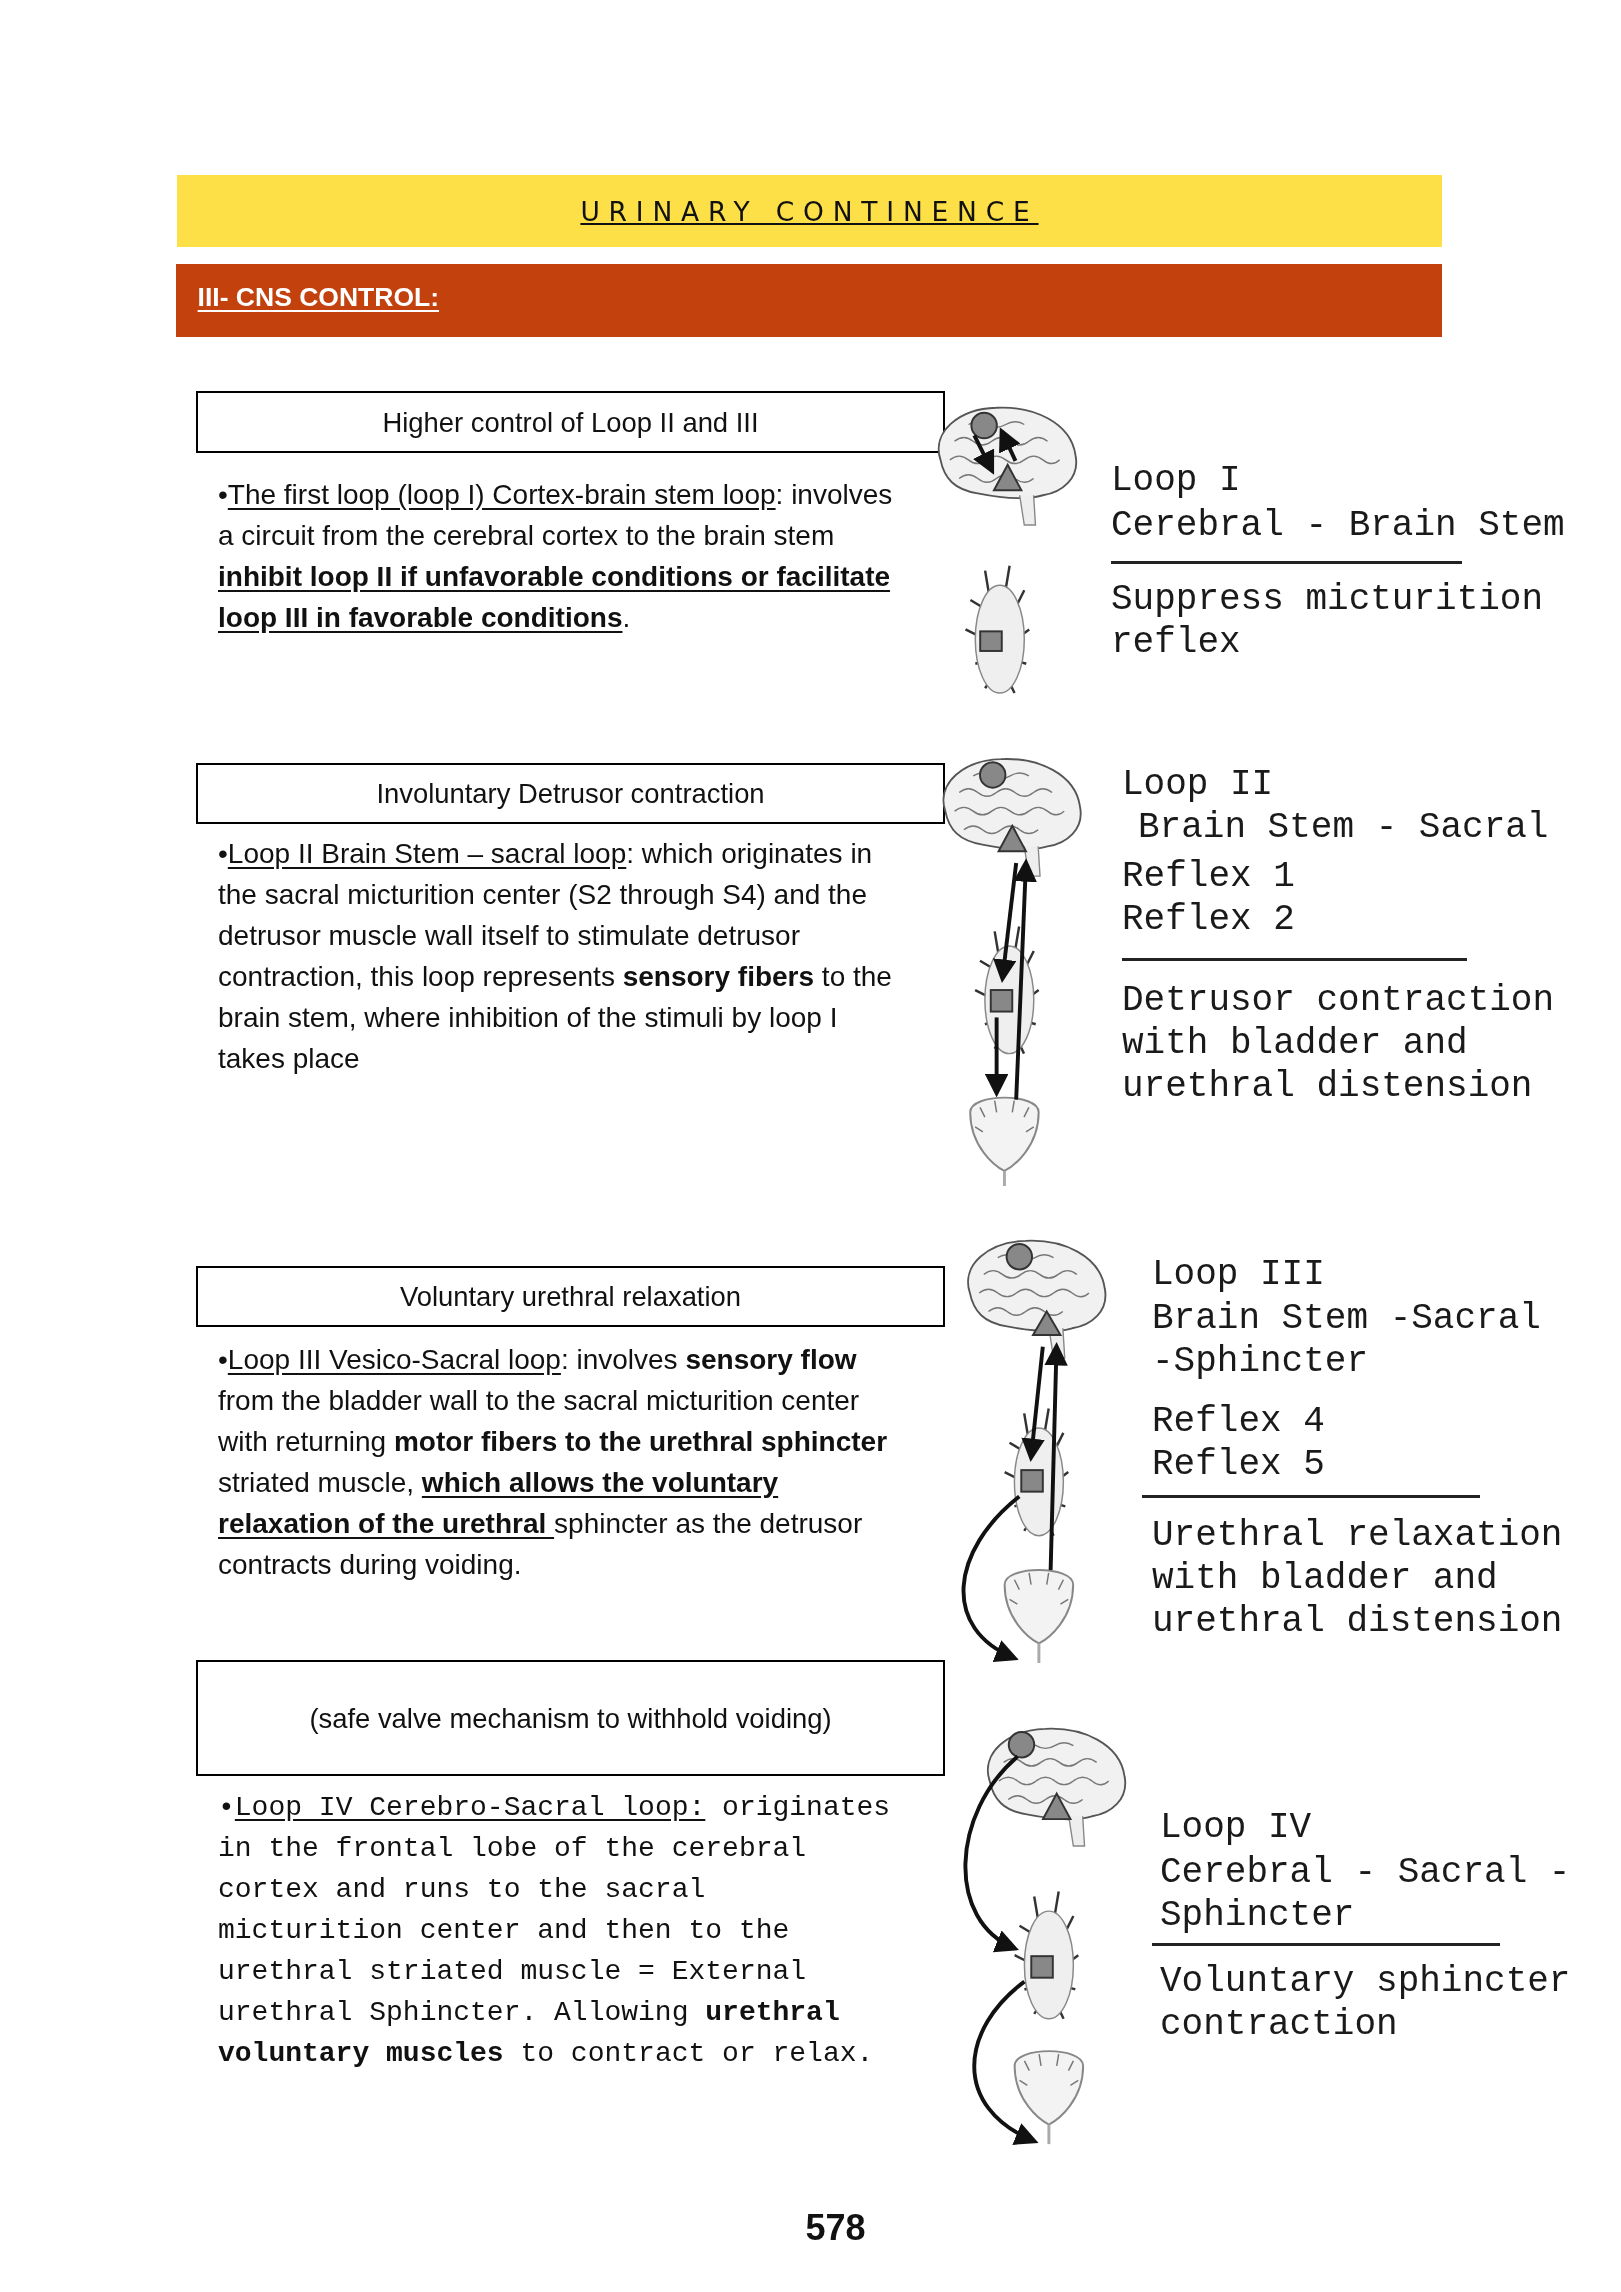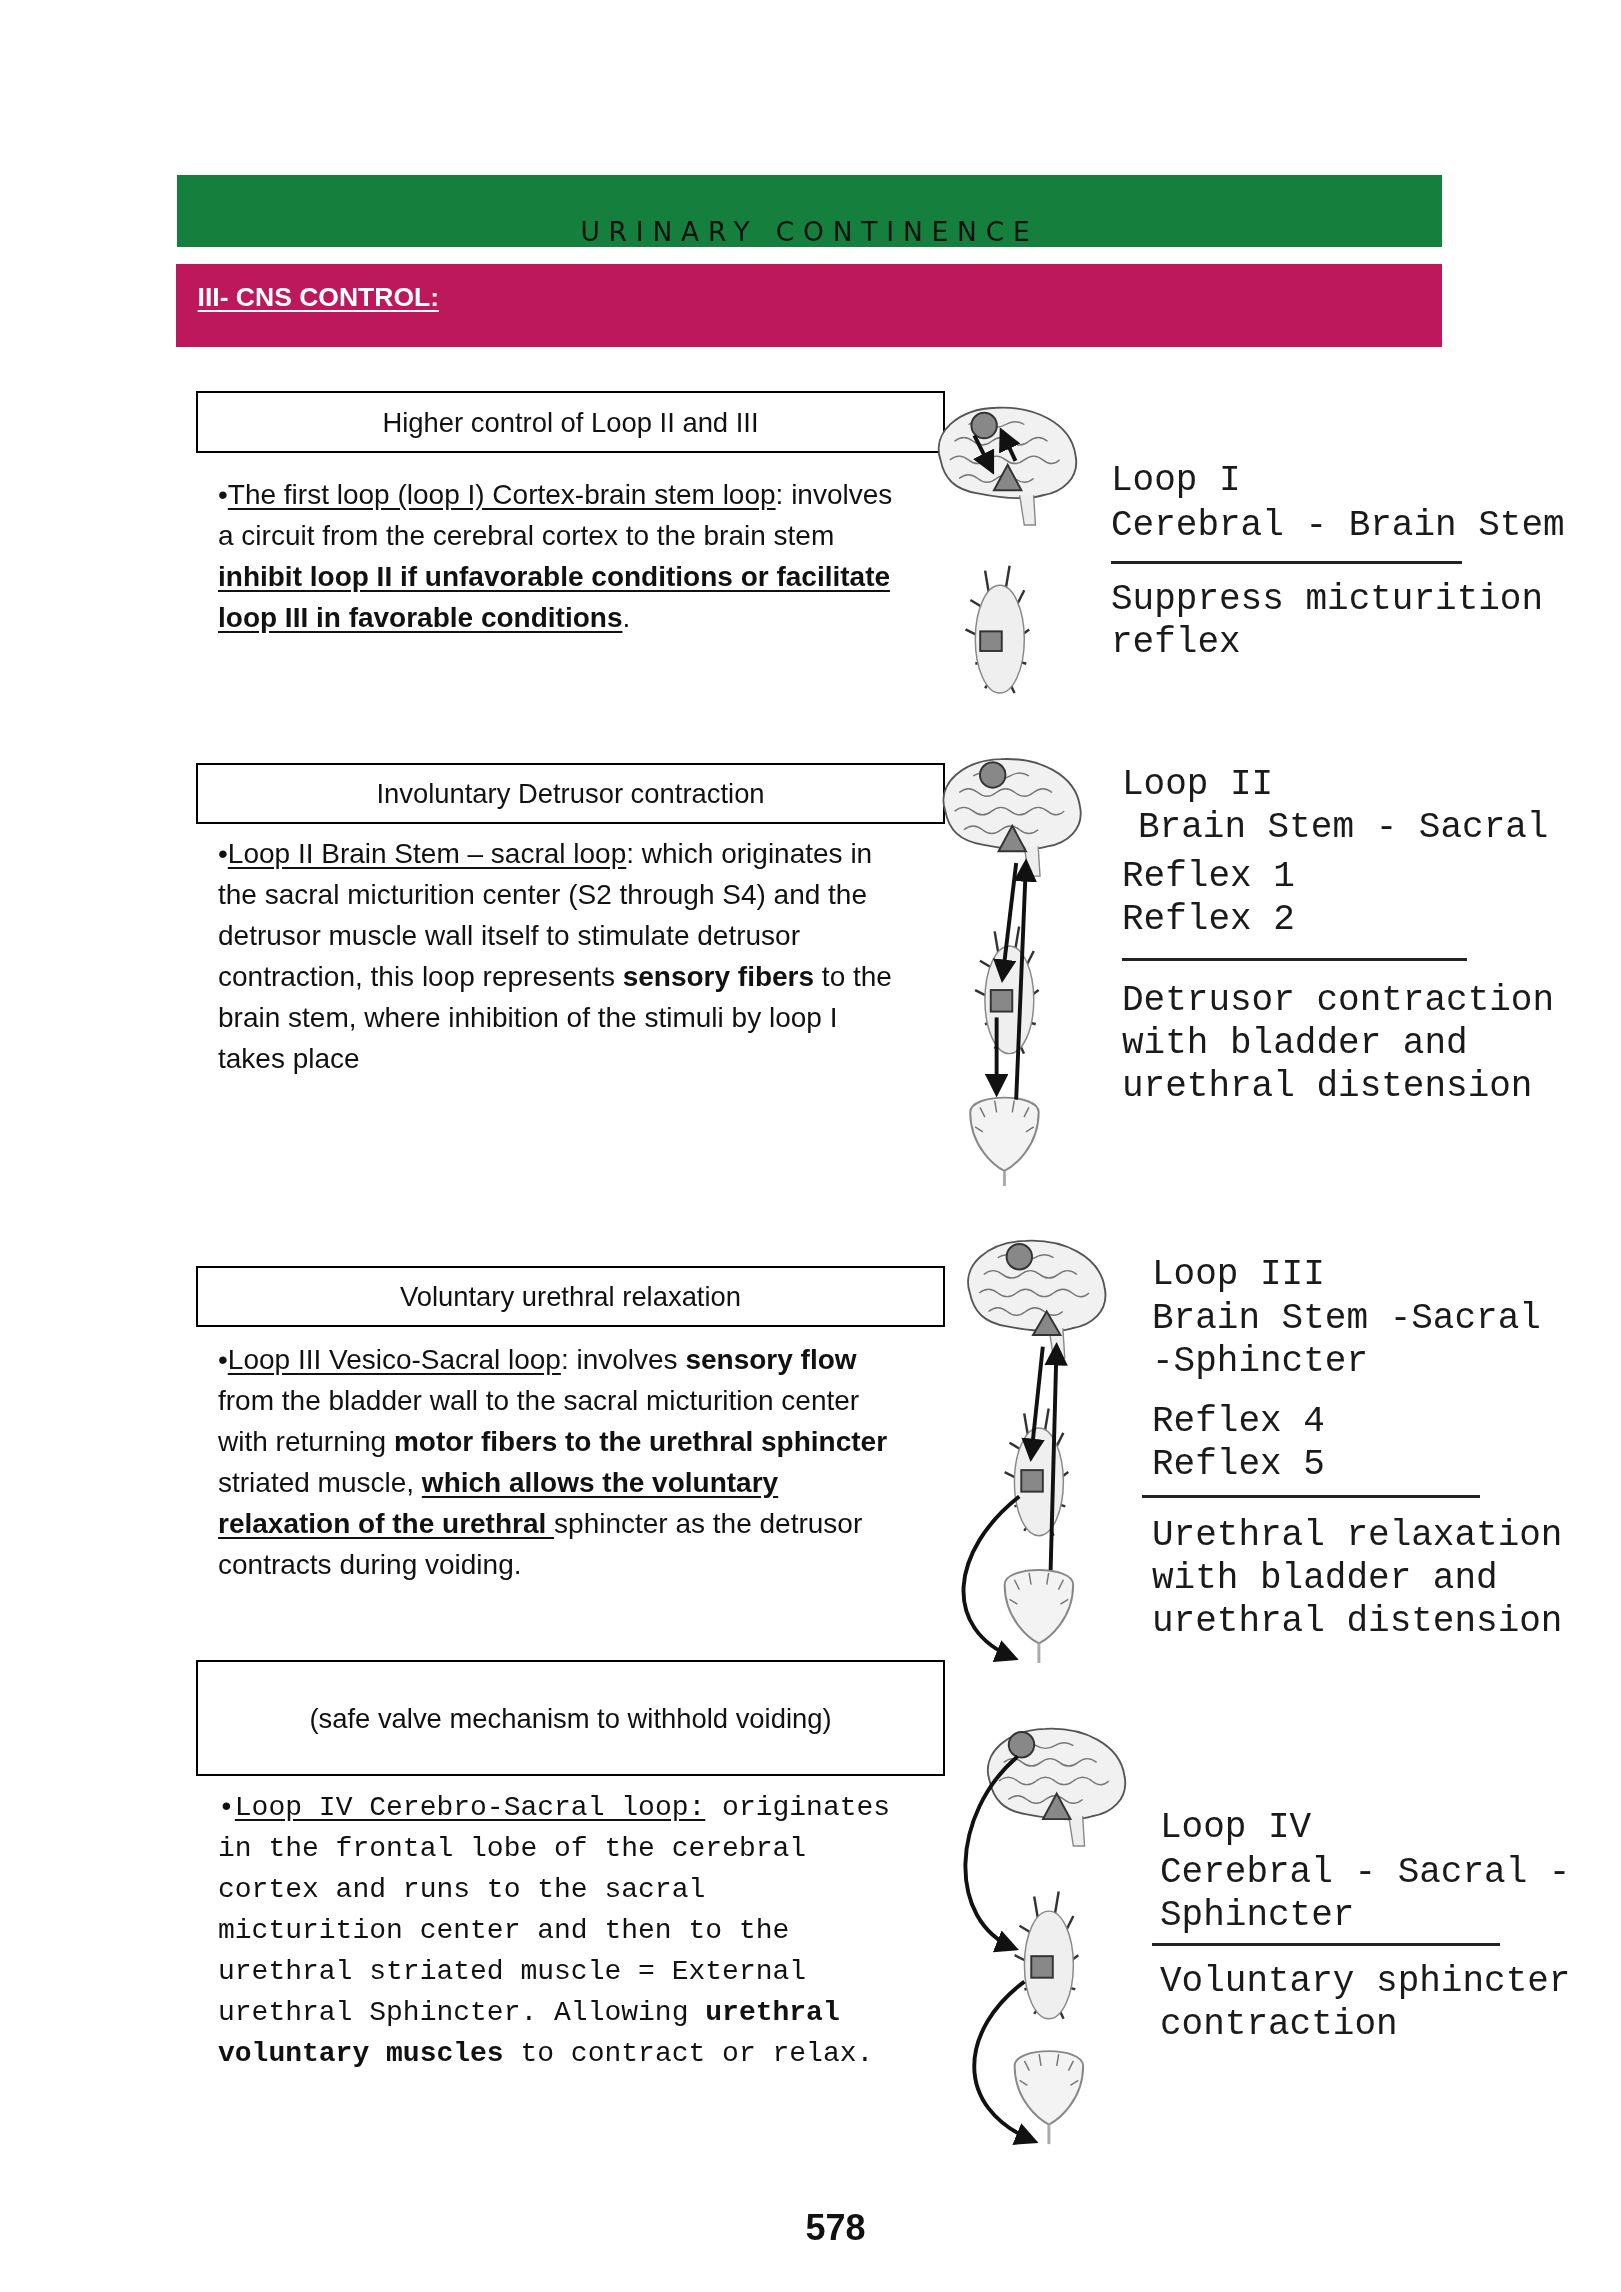--- a/index.html
+++ b/index.html
@@ -1,22 +1,22 @@
 <!DOCTYPE html>
 <html><head>
 <meta charset="utf-8">
 <style>
   html, body { margin: 0; padding: 0; background: #ffffff; }
   body { width: 1621px; height: 2293px; position: relative; overflow: hidden;
          font-family: "Liberation Sans", sans-serif; color: #111; }
   .banner-title { position: absolute; left: 177px; top: 175px; width: 1265px; height: 72px;
-         background: #15803d; display: flex; align-items: flex-end; justify-content: center; }
+         background: #fde047; display: flex; align-items: center; justify-content: center; text-decoration: underline; }
   .banner-title span { font-family: "DejaVu Sans", sans-serif; font-size: 26.5px; letter-spacing: 8.8px; color: #111; }
-  .banner-section { position: absolute; left: 176px; top: 264px; width: 1266px; height: 83px;
-         background: #be185d; }
+  .banner-section { position: absolute; left: 176px; top: 264px; width: 1266px; height: 73px;
+         background: #c2410c; }
   .banner-section span { position: absolute; left: 21.6px; top: 17.6px; color: #fff; font-weight: bold;
          font-size: 26.5px; text-decoration: underline; text-underline-offset: 3.9px; font-family: "Liberation Sans", sans-serif; }
   .box { position: absolute; left: 196px; width: 749px; border: 2.9px solid #000; box-sizing: border-box;
          display: flex; flex-direction: column; align-items: center; justify-content: center;
          font-size: 27.4px; line-height: 41px; text-align: center; }
   .para { position: absolute; left: 218px; width: 686px; font-size: 28px; line-height: 41px; color: #111; }
   .para u { text-underline-offset: 3.9px; }
   .para b { font-weight: bold; }
   .fig-text { position: absolute; font-family: Liberation Mono, monospace; font-size: 36px; line-height: 43px; color: #1a1a1a; }
   .fig-rule { position: absolute; height: 2.9px; background: #222; }

